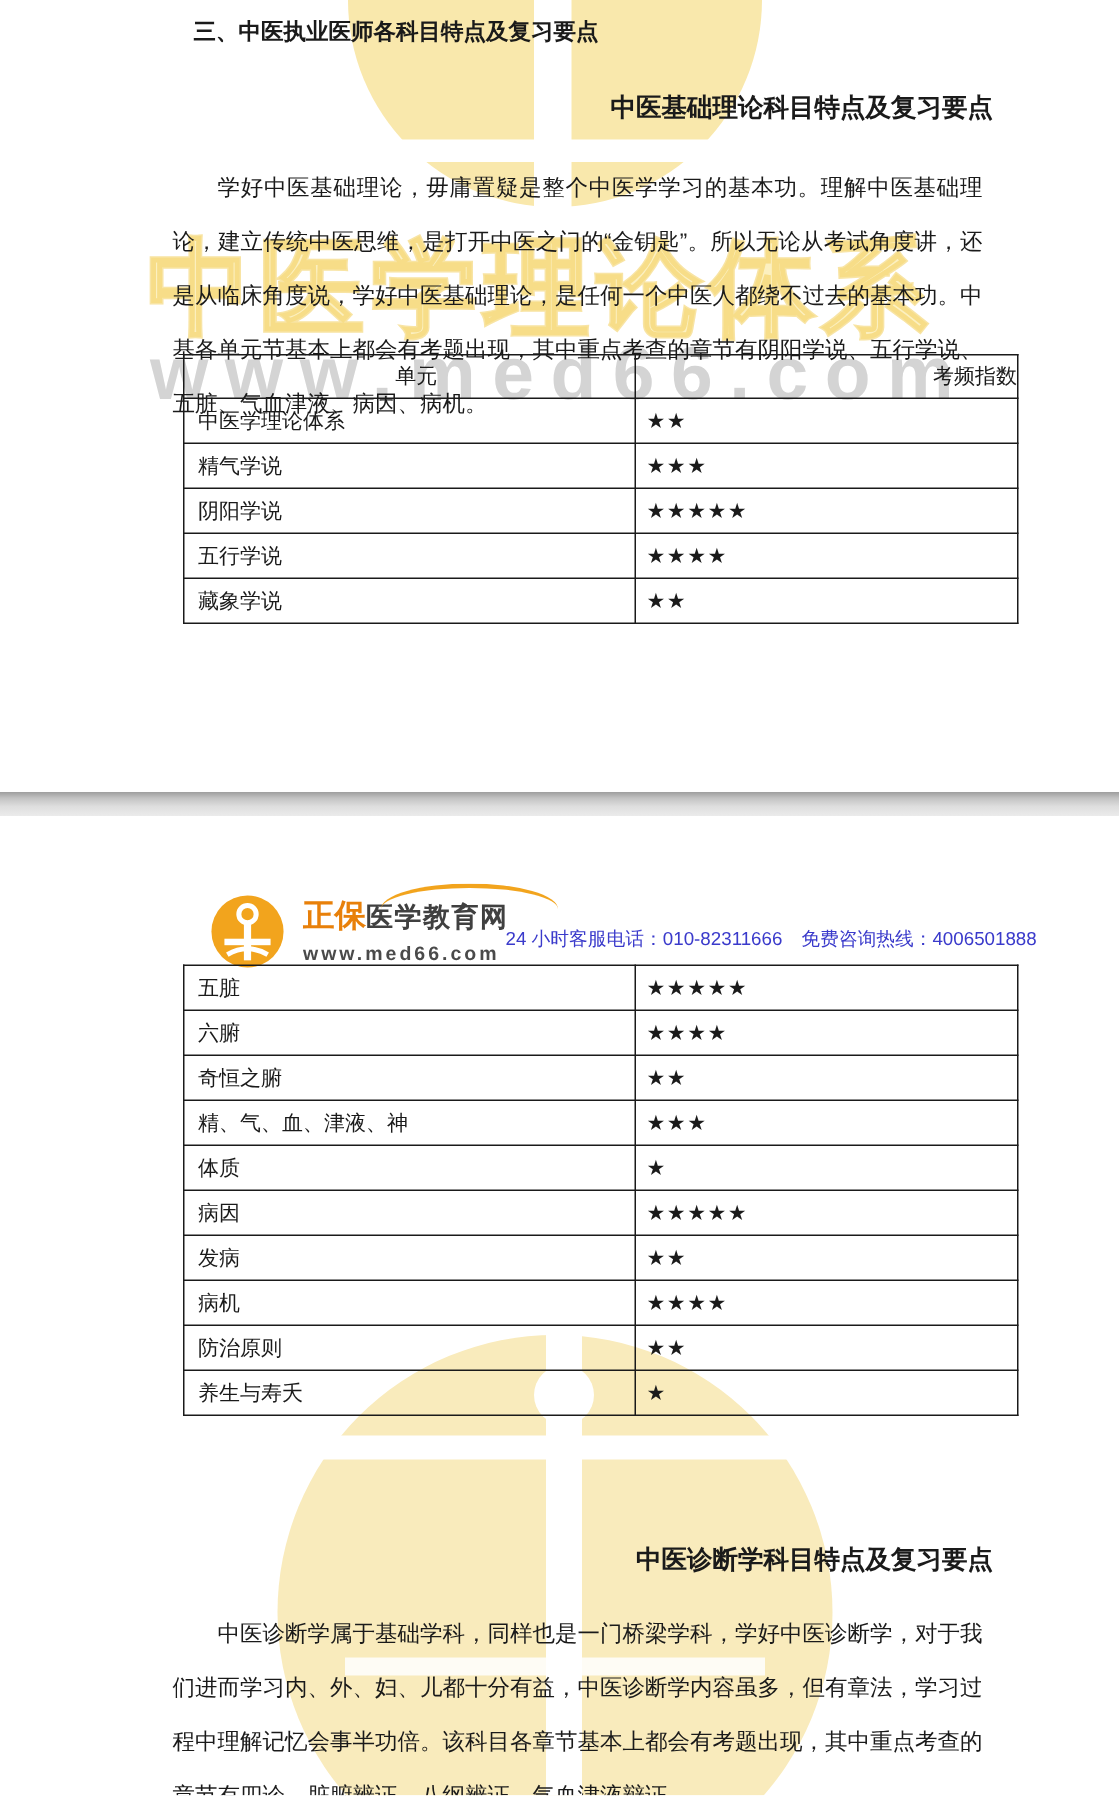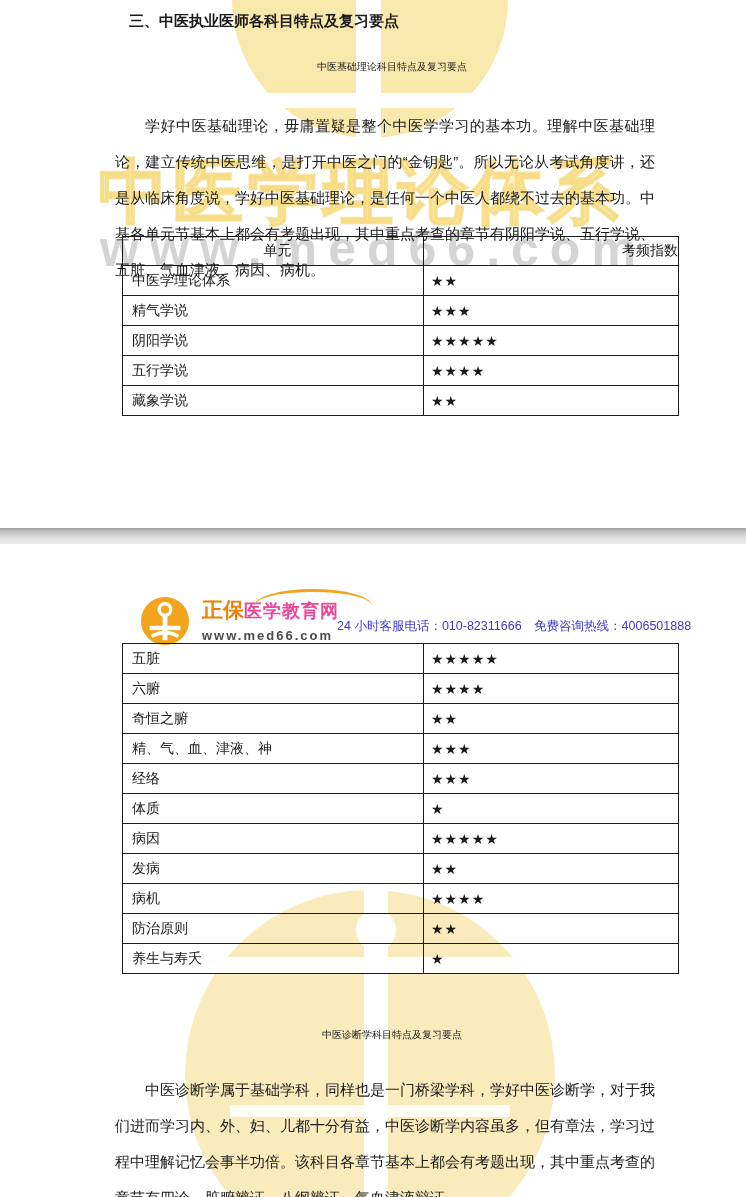--- a/index.html
+++ b/index.html
@@ -15,40 +15,40 @@
   .wm{position:absolute;z-index:0;pointer-events:none;}
   .wm-brand-text{left:98px;top:146px;width:560px;font-size:70px;font-weight:bold;letter-spacing:5px;
                  color:rgba(250,225,130,0.50);-webkit-text-stroke:2px rgba(243,205,90,0.55);
                  white-space:nowrap;}
   .wm-site-text{left:100px;top:220px;font-size:50px;font-weight:bold;letter-spacing:11px;
                 color:#d4d4d4;white-space:nowrap;}
 
   
   .content{position:absolute;z-index:2;margin-left:19px;}
   .h-section{left:110px;top:12px;font-size:15px;font-weight:bold;}
-  .h-center{left:103px;width:540px;text-align:center;font-size:10px;font-weight:normal;}
+  .h-center{left:103px;width:540px;text-align:right;font-size:17px;font-weight:bold;}
   .para{left:103px;width:540px;font-size:15px;line-height:36px;text-align:justify;
         text-indent:30px;margin:12px;}
   #para1{top:96px;}
   .doc-table{border-collapse:collapse;table-layout:fixed;border-radius:10px;}
   .doc-table td,.doc-table th{border:1px solid #1a1a1a;font-weight:normal;
         font-size:14px;vertical-align:middle;background:transparent;}
   .cell-unit{width:291px;padding:0 0 0 9px;text-align:left;}
   .cell-stars{width:247px;padding:0 0 0 7px;text-align:left;font-size:17px;letter-spacing:1px;}
   .doc-table th{text-align:center;height:28px;}
   .doc-table td{height:29px;}
   #table1{left:103px;top:236px;width:541px;}
   #table2{left:103px;top:99px;width:541px;}
 
   
   .logo-block{left:121px;top:52px;display:flex;align-items:flex-start;}
   .logo-text{margin-left:12px;position:relative;}
   .brand-line{display:flex;align-items:baseline;white-space:nowrap;}
   .brand-primary{color:#e8800a;font-size:21px;font-weight:bold;}
-  .brand-secondary{color:#ec4899;font-size:18px;font-weight:bold;letter-spacing:1px;}
+  .brand-secondary{color:#404040;font-size:18px;font-weight:bold;letter-spacing:1px;}
   .brand-arc{position:absolute;left:52px;top:-7px;width:118px;height:14px;
              border-top:3px solid #f2a41d;border-radius:50% 50% 0 0 / 100% 100% 0 0;}
   .logo-site{color:#4a4a4a;font-size:13px;font-weight:bold;letter-spacing:2px;margin-top:4px;}
   .contact-line{left:318px;top:74px;width:325px;font-size:12.5px;white-space:nowrap;text-align:right;}
   .contact-line span{color:#3a3acb;}
   .h2-center{top:484px;}
   #para2{top:516px;}
 </style>
 </head>
 <body>
@@ -151,24 +151,20 @@
           </tr>
           <tr>
             <td class="cell-unit">奇恒之腑</td>
             <td class="cell-stars">★★</td>
           </tr>
           <tr>
             <td class="cell-unit">精、气、血、津液、神</td>
             <td class="cell-stars">★★★</td>
           </tr>
           <tr>
-            <td class="cell-unit">经络</td>
-            <td class="cell-stars">★★★</td>
-          </tr>
-          <tr>
             <td class="cell-unit">体质</td>
             <td class="cell-stars">★</td>
           </tr>
           <tr>
             <td class="cell-unit">病因</td>
             <td class="cell-stars">★★★★★</td>
           </tr>
           <tr>
             <td class="cell-unit">发病</td>
             <td class="cell-stars">★★</td>

